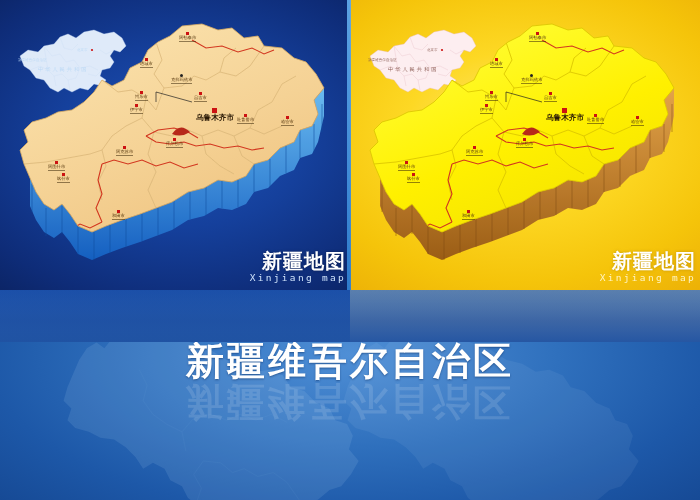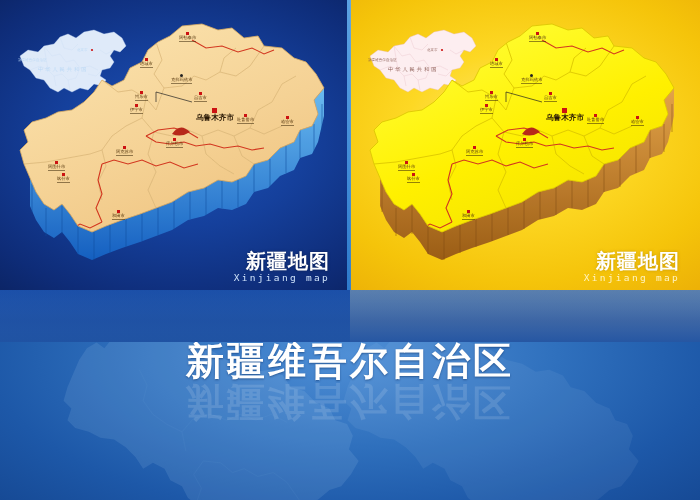--- a/index.html
+++ b/index.html
@@ -41,21 +41,21 @@
   .city{position:absolute;display:flex;flex-direction:column;align-items:center;}
   .city-dot{width:3px;height:3px;background:#cc1212;display:block;}
   .city-name{font-size:4.3px;line-height:1;white-space:nowrap;margin-top:1px;
     border-bottom:.4px solid rgba(60,40,10,.55);padding-bottom:.5px;}
   .city-capital .city-dot{width:5px;height:5px;}
   .city-capital .city-name{font-size:7.6px;font-weight:bold;border-bottom:none;}
   .panel-blue .city-name,.panel-yellow .city-name{color:#5a3b12;}
   .panel-blue .city-capital .city-name,.panel-yellow .city-capital .city-name{color:#2b1a06;}
 
   
-  .watermark{position:absolute;right:20px;bottom:8px;text-align:right;line-height:1;}
+  .watermark{position:absolute;right:4px;bottom:8px;text-align:right;line-height:1;}
   .wm-cn{font-size:20px;font-weight:bold;letter-spacing:1px;}
   .wm-en{font-size:9.5px;letter-spacing:2.3px;font-family:"DejaVu Sans Mono","Liberation Mono",monospace;margin-top:2px;}
   .panel-blue .wm-cn{color:#ffffff;text-shadow:0 0 3px rgba(0,0,0,.35);}
   .panel-blue .wm-en{color:#cfe3fb;}
   .panel-yellow .wm-cn{color:#ffffff;text-shadow:0 0 3px rgba(150,110,0,.5);}
   .panel-yellow .wm-en{color:#fff4c2;}
 
   
   .reflect-band{position:absolute;left:0;top:290px;width:700px;height:52px;overflow:hidden;}
   .reflect-half{position:absolute;top:0;width:350px;height:52px;overflow:hidden;}

